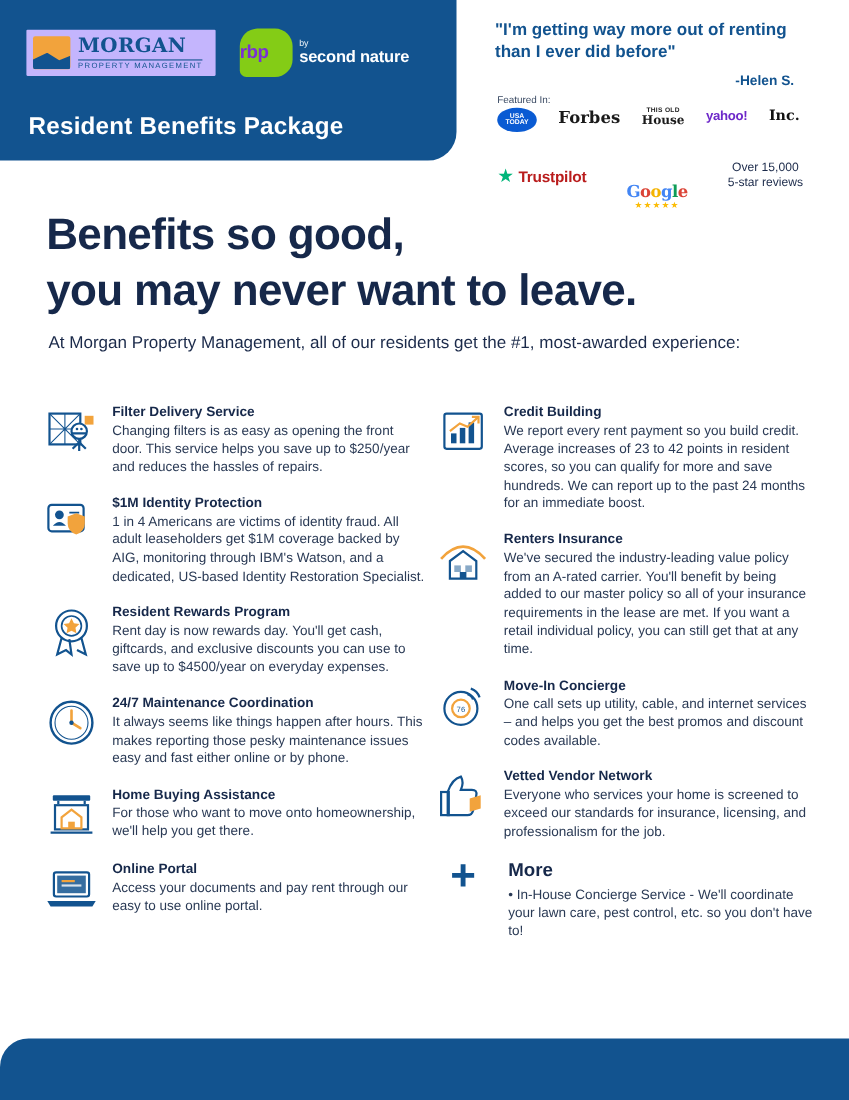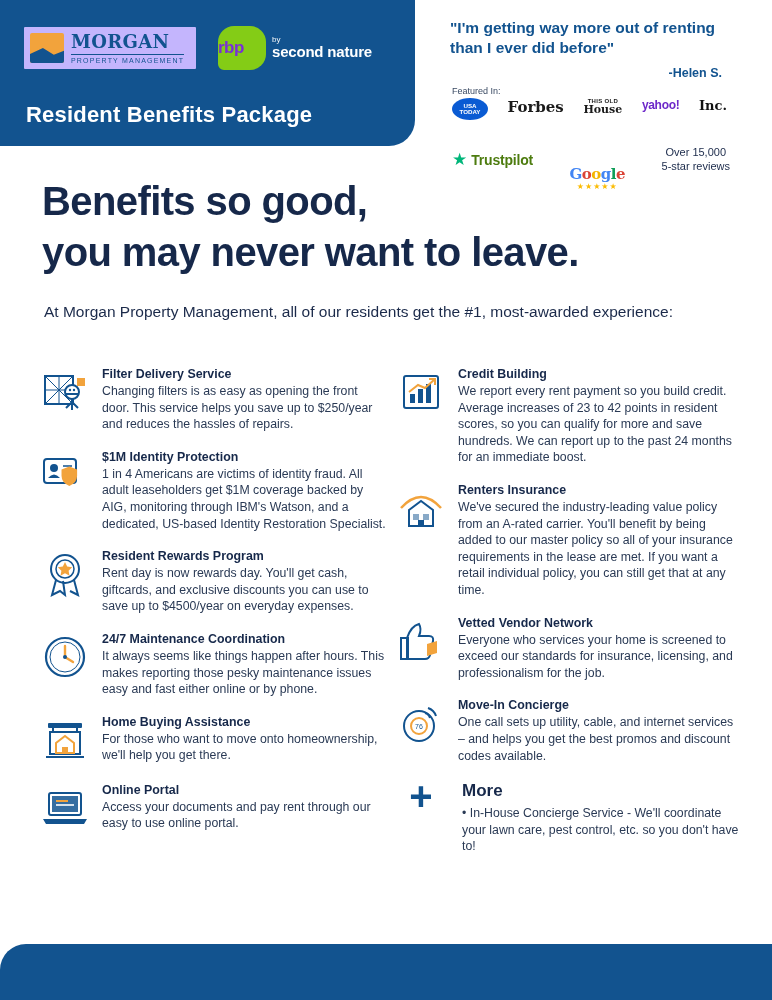--- a/index.html
+++ b/index.html
@@ -102,31 +102,31 @@
     text-align: center;
   }
   .forbes { font-family: "DejaVu Serif", serif; font-weight: bold; font-size: 15px; color: #1a1a1a; }
   .thishouse { text-align: center; line-height: 1; }
   .thishouse .t1 { font-size: 6px; font-weight: bold; color: #1a1a1a; letter-spacing: .3px; }
   .thishouse .t2 { font-family: "DejaVu Serif", serif; font-size: 11px; font-weight: bold; color: #1a1a1a; }
   .yahoo { font-size: 12px; font-weight: bold; color: #6d28c9; letter-spacing: -.3px; }
   .inc { font-family: "DejaVu Serif", serif; font-size: 13px; font-weight: bold; color: #111; }
   .trustpilot { display: flex; align-items: center; gap: 4px; }
   .tp-star { color: #00b67a; font-size: 17px; line-height: 1; }
-  .tp-text { font-size: 14px; font-weight: bold; color: #4d7c0f; letter-spacing: -.2px; }
+  .tp-text { font-size: 14px; font-weight: bold; color: #b91c1c; letter-spacing: -.2px; }
   .google-box { text-align: center; line-height: 1; }
   .g-word { font-family: "DejaVu Serif", serif; font-size: 15px; font-weight: bold; letter-spacing: -.5px; margin-top: 39px; }
   .g1{color:#4285F4}.g2{color:#DB4437}.g3{color:#F4B400}.g4{color:#4285F4}.g5{color:#0F9D58}.g6{color:#DB4437}
   .g-stars { color: #fbbc05; font-size: 8px; letter-spacing: 1px; margin-top: 1px; }
   .reviews { text-align: center; line-height: 1.25; }
   .reviews div { font-size: 11px; font-weight: normal; color: #1b2a4a; }
 
   
   .headline {
-    position: absolute; left: 42px; top: 176px; width: 700px;
+    position: absolute; left: 42px; top: 188px; width: 700px;
     font-size: 40px; font-weight: bold; line-height: 1.28;
     color: #16284a; letter-spacing: -.6px;
   }
   .subhead {
     position: absolute; left: 44px; top: 300px; width: 650px;
     font-size: 15.5px; line-height: 1.5; color: #1b2a4a;
   }
 
   
   .col { position: absolute; top: 366px; }
@@ -361,47 +361,47 @@
     </div>
     <div class="item-body">
       <div class="item-title">Renters Insurance</div>
       <div class="item-desc">We've secured the industry-leading value policy from an A-rated carrier. You'll benefit by being added to our master policy so all of your insurance requirements in the lease are met. If you want a retail individual policy, you can still get that at any time.</div>
     </div>
   </div>
 
   <div class="item">
     <div class="icon-wrap">
       <svg width="48" height="46" viewBox="0 0 48 46">
-        <path d="M10 20 q4 -12 12 -14 q3 5 0 12 h10 q5 0 4 5 l-3 14 q-1 4 -5 4 h-18 z" fill="none" stroke="#12538f" stroke-width="2"></path>
-        <rect x="4" y="20" width="7" height="21" fill="none" stroke="#12538f" stroke-width="2"></rect>
-        <path d="M30 26 l10 -3 v12 l-10 3 z" fill="#f2a33c"></path>
-      </svg>
-    </div>
-    <div class="item-body">
-      <div class="item-title">Vetted Vendor Network</div>
-      <div class="item-desc">Everyone who services your home is screened to exceed our standards for insurance, licensing, and professionalism for the job.</div>
-    </div>
-  </div>
-
-  <div class="item">
-    <div class="icon-wrap">
-      <svg width="48" height="46" viewBox="0 0 48 46">
         <circle cx="22" cy="26" r="15" fill="none" stroke="#12538f" stroke-width="2"></circle>
         <circle cx="22" cy="26" r="8" fill="none" stroke="#f2a33c" stroke-width="2"></circle>
         <text x="22" y="29" font-size="7" fill="#12538f" text-anchor="middle" font-family="Liberation Sans, sans-serif">76</text>
         <path d="M31 8 q6 2 8 8" fill="none" stroke="#12538f" stroke-width="2"></path>
         <path d="M28 13 q4 1 5 5" fill="none" stroke="#12538f" stroke-width="2"></path>
       </svg>
     </div>
     <div class="item-body">
       <div class="item-title">Move-In Concierge</div>
       <div class="item-desc">One call sets up utility, cable, and internet services – and helps you get the best promos and discount codes available.</div>
     </div>
   </div>
 
+  <div class="item">
+    <div class="icon-wrap">
+      <svg width="48" height="46" viewBox="0 0 48 46">
+        <path d="M10 20 q4 -12 12 -14 q3 5 0 12 h10 q5 0 4 5 l-3 14 q-1 4 -5 4 h-18 z" fill="none" stroke="#12538f" stroke-width="2"></path>
+        <rect x="4" y="20" width="7" height="21" fill="none" stroke="#12538f" stroke-width="2"></rect>
+        <path d="M30 26 l10 -3 v12 l-10 3 z" fill="#f2a33c"></path>
+      </svg>
+    </div>
+    <div class="item-body">
+      <div class="item-title">Vetted Vendor Network</div>
+      <div class="item-desc">Everyone who services your home is screened to exceed our standards for insurance, licensing, and professionalism for the job.</div>
+    </div>
+  </div>
+
   <div class="more-item">
     <div class="plus">+</div>
     <div class="item-body">
       <div class="more-title">More</div>
       <div class="item-desc">• In-House Concierge Service - We'll coordinate your lawn care, pest control, etc. so you don't have to!</div>
     </div>
   </div>
 
 </div>
 

